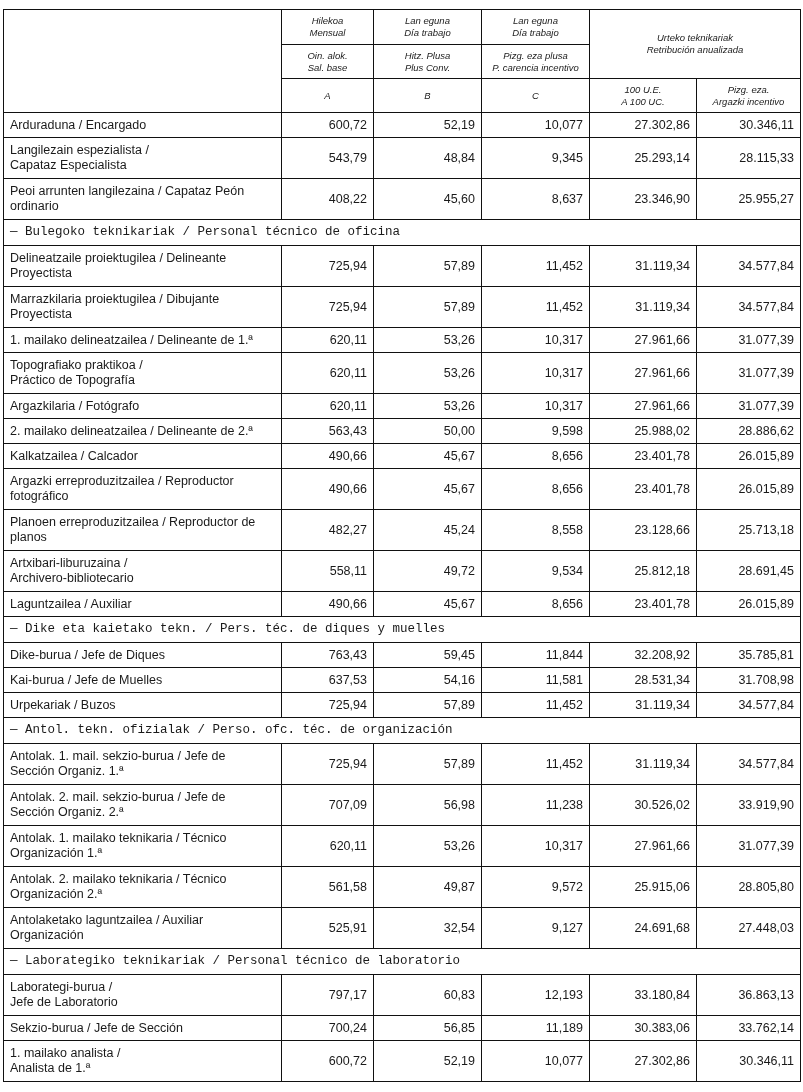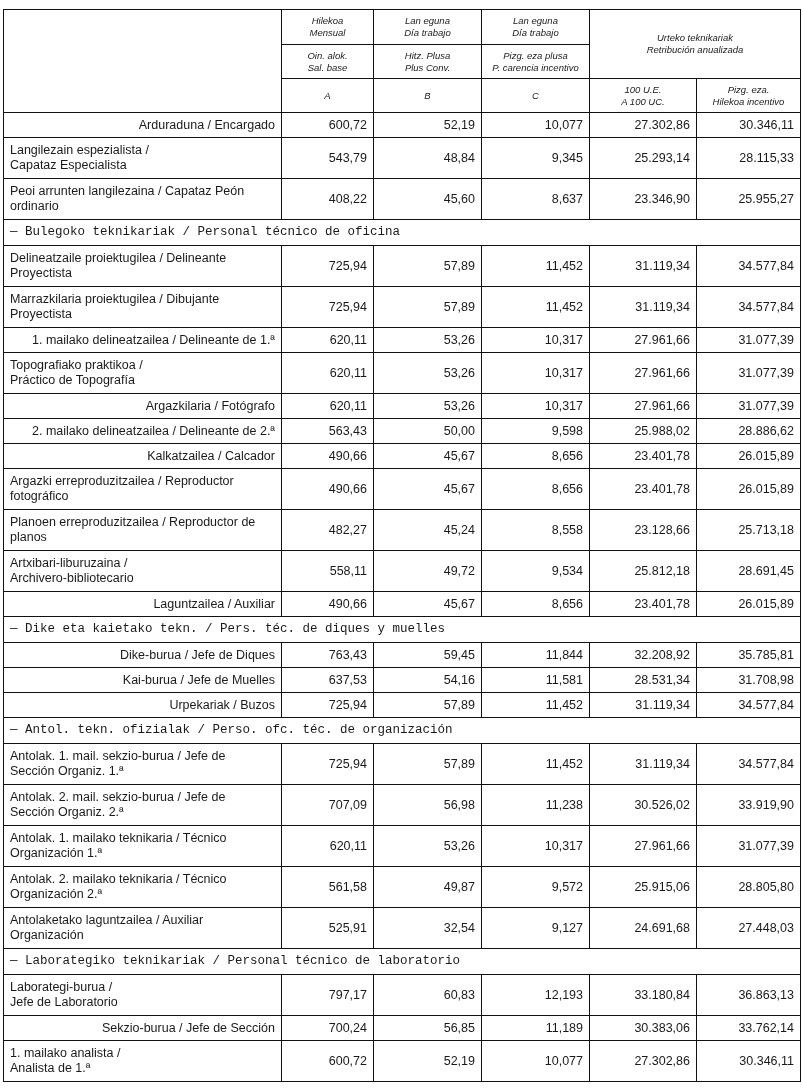--- a/index.html
+++ b/index.html
@@ -6,21 +6,21 @@
   body { width: 803px; height: 1092px; overflow: hidden; font-family: "Liberation Sans", sans-serif; color: #1a1a1a; }
   table { border-collapse: collapse; position: absolute; left: 3px; top: 9px; width: 797px; table-layout: fixed; }
   td, th { border: 1px solid #111; padding: 0; }
   th { font-weight: normal; font-style: italic; font-size: 9.5px; line-height: 12px; text-align: center; color: #222; }
   th.h1 { height: 34px; }
   th.h2 { height: 33px; }
   th.h3 { height: 33px; }
   td { font-size: 12.5px; line-height: 15px; }
   td.label { padding: 2px 6px; text-align: left; }
   td.num { text-align: right; padding-right: 6px; }
-  tr.single td { height: 20px; text-align: right; }
+  tr.single td { height: 20px; }
   tr.double td { height: 36px; }
   tr.section td { height: 21px; padding-left: 6px; border-left: 1px solid #111; border-right: 1px solid #111; font-family: Liberation Mono, monospace; }
   .ln { display: block; }
 </style>
 </head>
 <body>
 
 <table>
   <colgroup>
     <col style="width:278px">
@@ -67,21 +67,21 @@
     <tr>
       <th class="h3">A</th>
       <th class="h3">B</th>
       <th class="h3">C</th>
       <th class="h3">
         <span class="ln">100 U.E.</span>
         <span class="ln">A 100 UC.</span>
       </th>
       <th class="h3">
         <span class="ln">Pizg. eza.</span>
-        <span class="ln">Hilekoa incentivo</span>
+        <span class="ln">Argazki incentivo</span>
       </th>
     </tr>
   </thead>
   <tbody id="tbody">
       <tr class="single">
         <td class="label">
           <span class="ln">Arduraduna / Encargado</span>
         </td>
         <td class="num">600,72</td>
         <td class="num">52,19</td>

